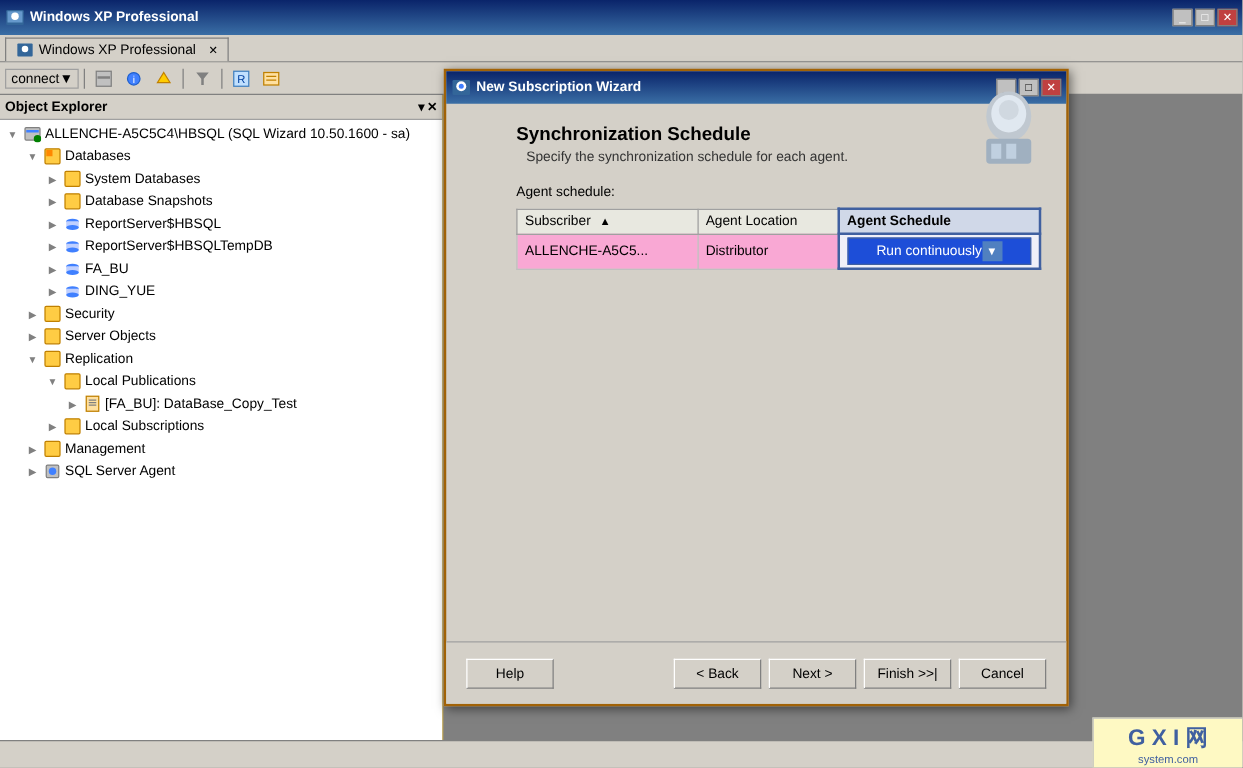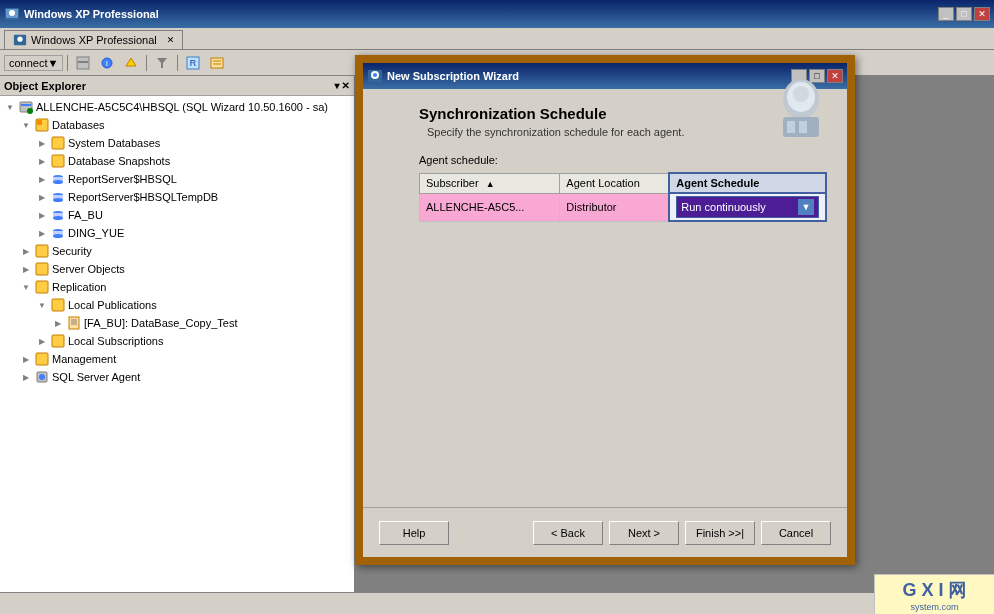--- a/index.html
+++ b/index.html
@@ -204,21 +204,21 @@
     }
 
     
     .dialog {
       position: absolute;
       top: 55px;
       left: 355px;
       width: 500px;
       height: 510px;
       background: #d4d0c8;
-      border: 8px solid #a16207;
+      border: 2px solid #a16207;
       box-shadow: 2px 2px 8px rgba(0,0,0,0.5);
       pointer-events: all;
     }
     .dialog-title-bar {
       background: linear-gradient(to bottom, #0a246a, #3a6ea5);
       height: 26px;
       display: flex;
       align-items: center;
       justify-content: space-between;
       padding: 0 4px;
@@ -309,28 +309,28 @@
     }
     .schedule-table td.highlight-col {
       border: 2px solid #4060a0;
       background: #f0f0f8;
     }
 
     
     .schedule-dropdown {
       width: 100%;
       height: 22px;
-      background: #4c1d95;
+      background: #1d4ed8;
       color: white;
       border: 1px solid #4060a0;
       padding: 1px 4px;
       font-size: 11px;
       display: flex;
       align-items: center;
-      justify-content: space-between;
+      justify-content: center;
       cursor: pointer;
     }
     .schedule-dropdown-arrow {
       width: 16px;
       height: 16px;
       background: #5080c0;
       display: flex;
       align-items: center;
       justify-content: center;
       font-size: 9px;

